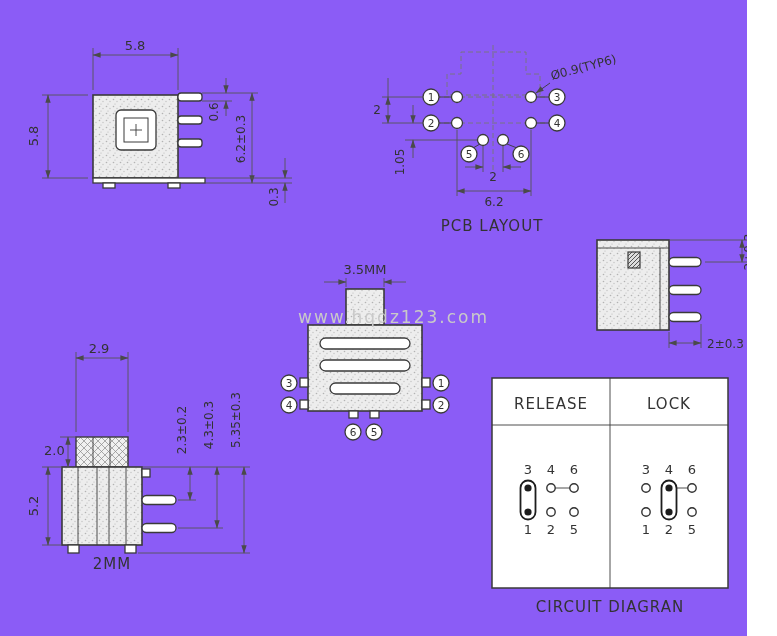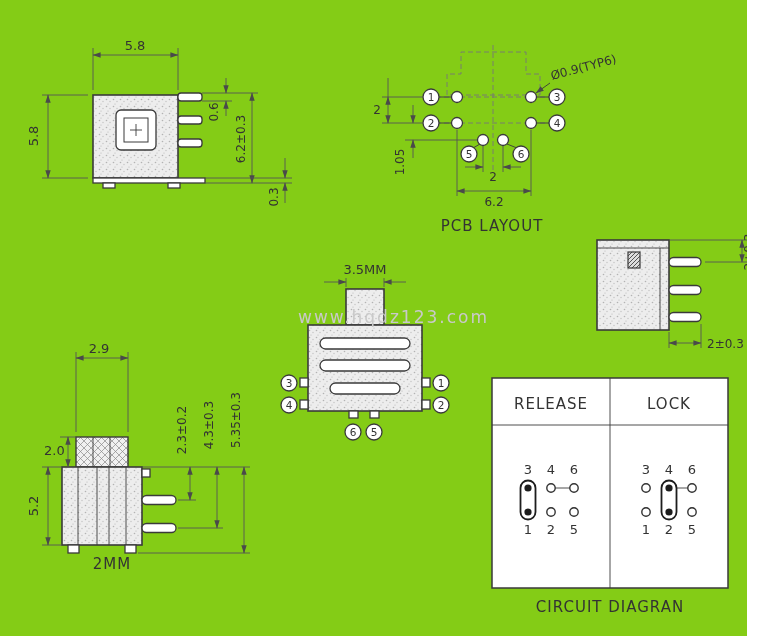--- a/index.html
+++ b/index.html
@@ -1,16 +1,16 @@
 <!DOCTYPE html>
 <html><head>
 <meta charset="utf-8">
 <style>
   html,body { margin:0; padding:0; background:#ffffff; }
-  #page { position:relative; width:747px; height:636px; background:#84cc16; overflow:hidden; }
+  #page { position:relative; width:747px; height:636px; background:#8b5cf6; overflow:hidden; }
   svg text { font-family:"DejaVu Sans", sans-serif; fill:#333; }
   .t10 { font-size:10.5px; }
   .t12 { font-size:12px; }
   .t13 { font-size:13px; }
   .t15 { font-size:15px; letter-spacing:1px; }
   .wm  { font-size:17px; letter-spacing:2px; fill:#c9c9c9; }
   .body  { stroke:#3a3a3a; stroke-width:1.6; fill:url(#stipple); }
   .part  { stroke:#3a3a3a; stroke-width:1.3; fill:#ffffff; }
   .inner { stroke:#3a3a3a; stroke-width:1; fill:none; }
   .thin  { stroke:#3a3a3a; stroke-width:0.9; fill:none; }

